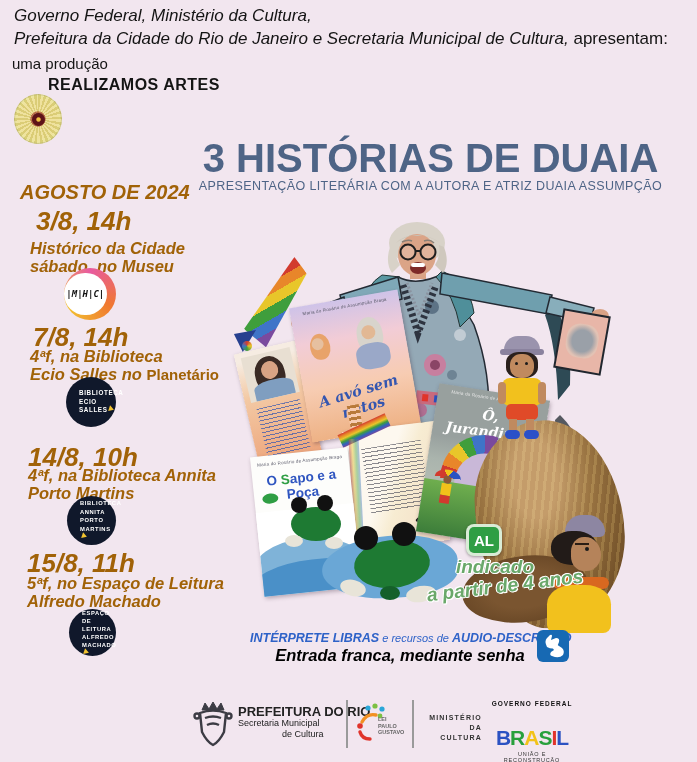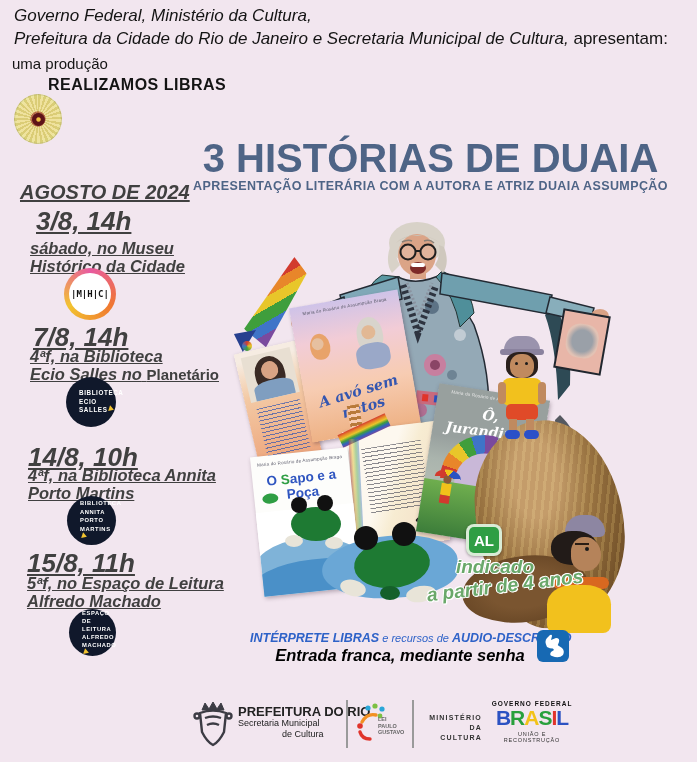--- a/index.html
+++ b/index.html
@@ -15,29 +15,29 @@
     background:
       repeating-conic-gradient(rgba(190,180,80,.35) 0 7deg, rgba(255,252,215,.25) 7deg 14deg),
       radial-gradient(circle at 50% 50%, #6e1f22 0 17%, #a9452e 17% 21%, #ead98a 23% 55%, #e6e090 70%, #cfc468 100%);
     box-shadow:0 0 0 1px rgba(120,110,60,.25) inset;}
   .flower i{position:absolute;left:50%;top:50%;width:13px;height:13px;margin:-6px 0 0 -6px;border-radius:50%;
     background:radial-gradient(circle,#f0c040 0 18%,#5e1418 30% 100%);}
   
   .title-main{position:absolute;left:178px;top:136px;width:505px;text-align:center;
     font-weight:bold;font-size:40px;letter-spacing:0px;color:#4e6486;white-space:nowrap;}
   .title-sub{position:absolute;left:178px;top:179px;width:505px;text-align:center;
-    font-weight:bold;font-size:12.5px;letter-spacing:.4px;color:#4e6486;white-space:nowrap;}
-  
-  .blue{color:#404040;font-style:italic;font-weight:bold;text-decoration:underline;}
+    font-weight:normal;font-size:12.5px;letter-spacing:.4px;color:#4e6486;white-space:nowrap;}
+  
+  .blue{color:#a16207;font-style:italic;font-weight:bold;}
   .month{position:absolute;left:20px;top:181px;font-size:20px;}
   .ev-date{position:absolute;font-size:26px;white-space:nowrap;}
   .ev-lines{position:absolute;font-size:16.5px;line-height:18px;white-space:nowrap;}
   .ev-lines .alt{font-style:normal;font-weight:bold;font-size:15px;}
   .circle-logo{position:absolute;border-radius:50%;}
-  .mhc{background:conic-gradient(#e85aa0,#f07830,#f2c330,#e85aa0);display:flex;align-items:center;justify-content:center;}
+  .mhc{background:conic-gradient(#e85aa0,#f07830,#f2c330,#e85aa0);display:flex;align-items:center;justify-content:flex-start;font-style:italic;}
   .mhc .inner{width:82%;height:82%;border-radius:50%;background:#fff;display:flex;align-items:center;justify-content:center;
     font-family:"DejaVu Sans Mono",monospace;font-size:9px;font-weight:bold;color:#111;letter-spacing:0px;}
   .navy-lib{background:#10182b;color:#fff;display:flex;flex-direction:column;align-items:flex-start;justify-content:center;
     padding-left:13px;box-sizing:border-box;font-size:6.3px;font-weight:bold;letter-spacing:.6px;line-height:8.5px;}
   .navy-lib .cursor{display:inline-block;width:0;height:0;border-left:5px solid #f2c330;border-top:3px solid transparent;border-bottom:3px solid transparent;margin-left:2px;transform:rotate(18deg);}
   
   .collage-svg{position:absolute;left:220px;top:215px;width:470px;height:430px;}
   .book{position:absolute;box-shadow:1px 2px 4px rgba(60,40,60,.35);}
   .tiny-author{font-size:4.5px;color:#5a5a6a;text-align:center;letter-spacing:.2px;white-space:nowrap;overflow:hidden;}
   .textlines{background:repeating-linear-gradient(180deg,rgba(60,90,175,.75) 0 1px,transparent 1px 4px);}
@@ -63,34 +63,34 @@
   .doll-part{position:absolute;}
 </style>
 </head>
 <body>
 
 <div class="poster">
 
   <div class="gov-line" style="left:14px;top:6px;font-style:italic;">Governo Federal, Ministério da Cultura,</div>
   <div class="gov-line" style="left:14px;top:29px;"><span>Prefeitura da Cidade do Rio de Janeiro e Secretaria Municipal de Cultura,</span><span class="gov-plain"> apresentam:</span></div>
   <div class="prod-label" style="left:12px;top:55px;">uma produção</div>
-  <div class="producer" style="left:48px;top:76px;">REALIZAMOS LIBRAS</div>
+  <div class="producer" style="left:48px;top:76px;">REALIZAMOS ARTES</div>
   <div class="flower" style="left:14px;top:94px;">
       <i></i>
     </div>
 
   <div class="title-main">3 HISTÓRIAS DE DUAIA</div>
   <div class="title-sub">APRESENTAÇÃO LITERÁRIA COM A AUTORA E ATRIZ DUAIA ASSUMPÇÃO</div>
 
   <div class="blue month">AGOSTO DE 2024</div>
 
   <div class="blue ev-date" style="left:36px;top:206px;">3/8, 14h</div>
   <div class="blue ev-lines" style="left:30px;top:239px;">
+    <div>Histórico da Cidade</div>
     <div>sábado, no Museu</div>
-    <div>Histórico da Cidade</div>
   </div>
   <div class="circle-logo mhc" style="left:64px;top:268px;width:52px;height:52px;">
     <div class="inner">|M|H|C|</div>
   </div>
 
   <div class="blue ev-date" style="left:33px;top:322px;">7/8, 14h</div>
   <div class="blue ev-lines" style="left:30px;top:347px;">
     <div>4ªf, na Biblioteca</div>
     <div><span>Ecio Salles no</span> <span class="alt">Planetário</span></div>
   </div>
@@ -360,19 +360,19 @@
 
   <div class="divider" style="left:412px;top:700px;height:48px;"></div>
 
   <div class="spon-text" style="left:418px;top:713px;width:64px;text-align:right;font-size:7px;font-weight:bold;letter-spacing:1.2px;color:#333;line-height:10px;">
     <div>MINISTÉRIO DA</div>
     <div>CULTURA</div>
   </div>
 
   <div class="abs" style="left:490px;top:700px;width:84px;text-align:center;">
     <div style="font-size:6.5px;font-weight:bold;letter-spacing:1px;color:#111;">GOVERNO FEDERAL</div>
-    <div style="line-height:22px;">
+    <div style="line-height:22px;margin-top:20px;">
       <span class="brasil-letter">B</span><span class="brasil-letter">R</span><span class="brasil-letter">A</span><span class="brasil-letter">S</span><span class="brasil-letter">I</span><span class="brasil-letter">L</span>
     </div>
     <div style="font-size:5.5px;letter-spacing:.8px;color:#333;">UNIÃO E RECONSTRUÇÃO</div>
   </div>
 
 </div>
 
 </body></html>

